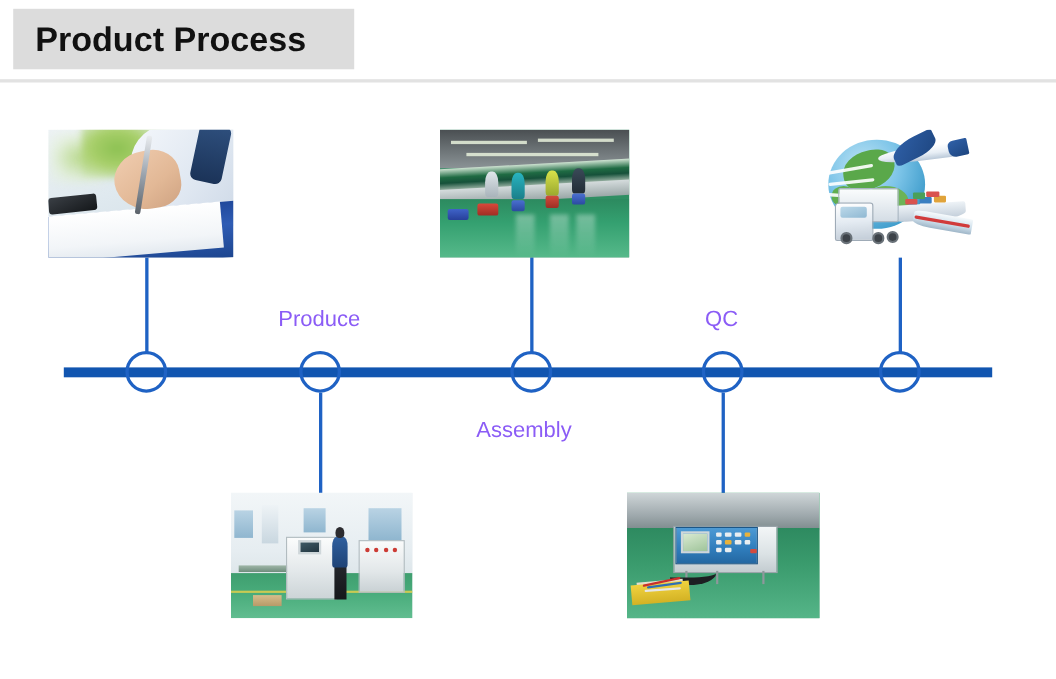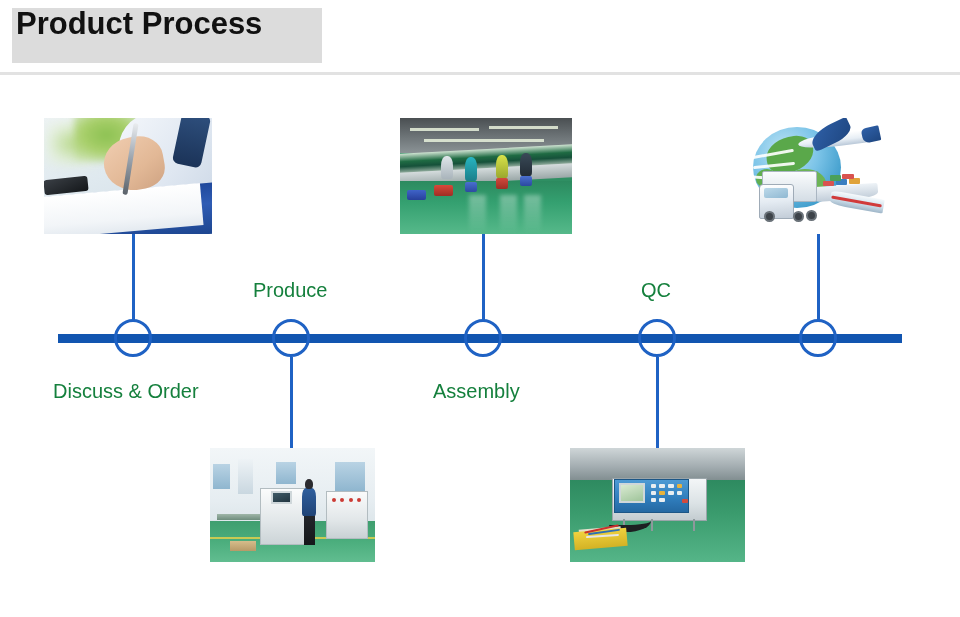--- a/index.html
+++ b/index.html
@@ -22,22 +22,22 @@
 
   
   .title-box {
     position: absolute;
     left: 12px;
     top: 8px;
     width: 310px;
     height: 55px;
     background: #dcdcdc;
     display: flex;
-    align-items: flex-start;
-    padding-left: 4px;
+    align-items: center;
+    padding-left: 20px;
   }
   .title-text {
     font-size: 31px;
     font-weight: bold;
     color: #111111;
     letter-spacing: 0px;
     line-height: 1;
     white-space: nowrap;
   }
   .header-divider {
@@ -75,21 +75,21 @@
     position: absolute;
     width: 3px;
     background: #1f62c4;
     z-index: 2;
   }
 
   
   .node-label {
     position: absolute;
     font-size: 20px;
-    color: #15803d;
+    color: #8b5cf6;
     white-space: nowrap;
     line-height: 1;
   }
 
   
   .photo {
     position: absolute;
     overflow: hidden;
     background: #ffffff;
     z-index: 3;
@@ -504,16 +504,15 @@
 
   <div class="node" style="left:114px;"></div>
   <div class="node" style="left:272px;"></div>
   <div class="node" style="left:464px;"></div>
   <div class="node" style="left:638px;"></div>
   <div class="node" style="left:799px;"></div>
 
   <div class="node-label" style="left:253px; top:280px;">Produce</div>
   <div class="node-label" style="left:641px; top:280px;">QC</div>
 
-  <div class="node-label" style="left:53px; top:381px;">Discuss &amp; Order</div>
   <div class="node-label" style="left:433px; top:381px;text-align:right;">Assembly</div>
 
 </div>
 
 </body></html>

